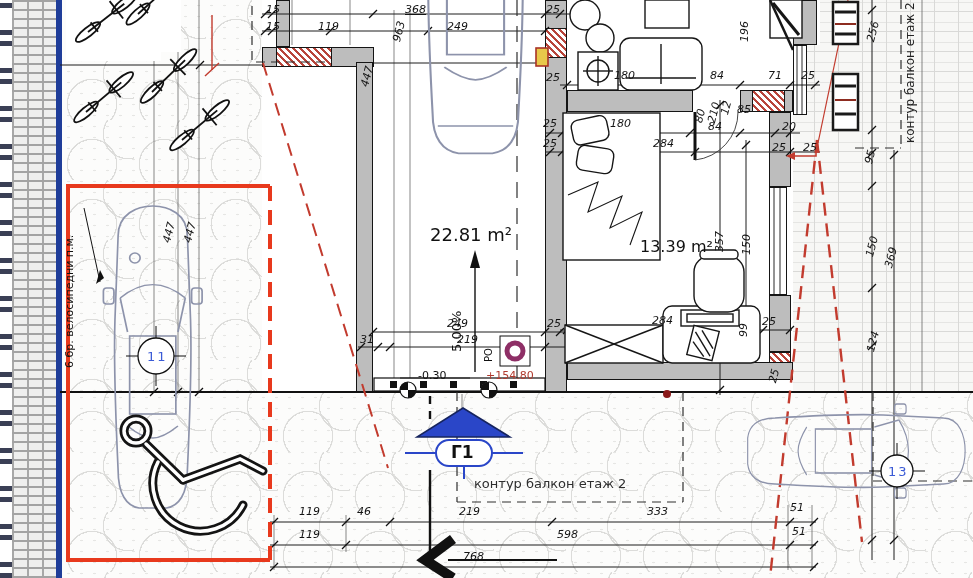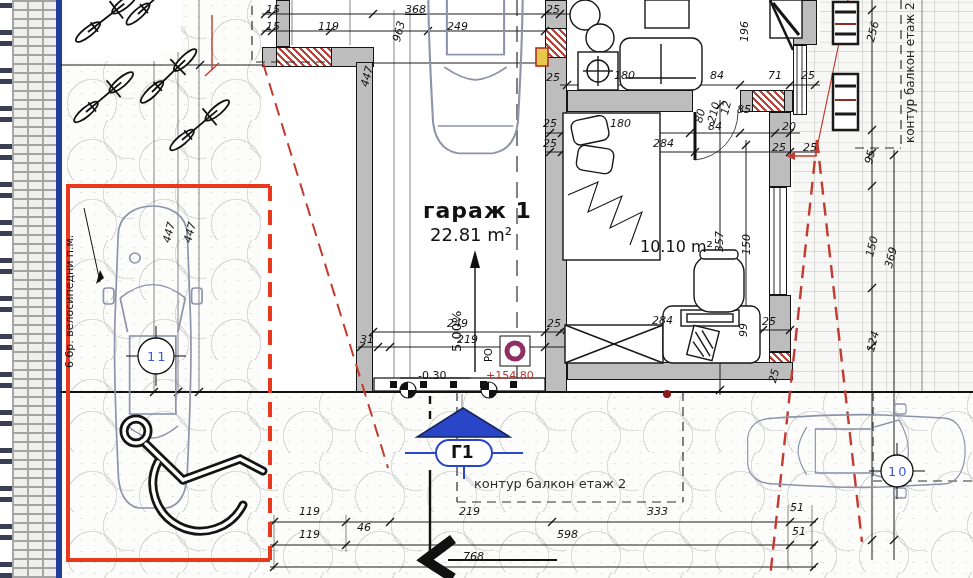--- a/index.html
+++ b/index.html
@@ -431,33 +431,32 @@
       <line x1="835" y1="34" x2="856" y2="34" stroke="#1a1a1a" stroke-width="3"></line>
       <rect x="833" y="74" width="25" height="56" fill="#fff" stroke="#1a1a1a" stroke-width="2.5"></rect>
       <line x1="835" y1="86" x2="856" y2="86" stroke="#1a1a1a" stroke-width="3"></line>
       <line x1="835" y1="100" x2="856" y2="100" stroke="#8d2c20" stroke-width="2"></line>
       <line x1="835" y1="114" x2="856" y2="114" stroke="#1a1a1a" stroke-width="3"></line>
     </g>
 
     <rect x="536" y="48" width="12" height="18" fill="#e8c84a" stroke="#a93226" stroke-width="1.6"></rect>
   </svg>
 
-  <div class="lbl garage-name">гараж 1</div>
   <div class="lbl garage-area">22.81 m²</div>
   <div class="lbl slope">5.00%</div>
-  <div class="lbl kabinet-area">10.10 m²</div>
+  <div class="lbl kabinet-area">13.39 m²</div>
   <div class="lbl g1">Г1</div>
   <div class="lbl lvl1">-0.30</div>
   <div class="lbl lvl2">+154.80</div>
   <div class="lbl drain-lbl">РО</div>
   <div class="lbl contourB">контур балкон етаж 2</div>
   <div class="lbl contourR">контур балкон етаж 2</div>
   <div class="lbl bikes-lbl">6 бр. велосипедни п.м.</div>
   <div class="lbl sp11">11</div>
-  <div class="lbl sp10">10</div>
+  <div class="lbl sp10">13</div>
   <div id="dims">
       <div class="dim" style="left: 266px; top: 3px;">15</div>
       <div class="dim" style="left: 266px; top: 20px;">15</div>
       <div class="dim" style="left: 318px; top: 20px;">119</div>
       <div class="dim" style="left: 390px; top: 40px; transform: rotate(-75deg);">963</div>
       <div class="dim" style="left: 405px; top: 3px; text-decoration: underline;">368</div>
       <div class="dim" style="left: 447px; top: 20px;">249</div>
       <div class="dim" style="left: 546px; top: 3px;">25</div>
       <div class="dim" style="left: 546px; top: 71px;">25</div>
       <div class="dim" style="left: 614px; top: 69px;">180</div>
@@ -489,21 +488,21 @@
       <div class="dim" style="left: 181px; top: 241px; transform: rotate(-75deg);">447</div>
       <div class="dim" style="left: 447px; top: 317px;">249</div>
       <div class="dim" style="left: 360px; top: 333px;">31</div>
       <div class="dim" style="left: 457px; top: 333px;">219</div>
       <div class="dim" style="left: 547px; top: 317px;">25</div>
       <div class="dim" style="left: 652px; top: 314px;">284</div>
       <div class="dim" style="left: 737px; top: 337px; transform: rotate(-90deg);">99</div>
       <div class="dim" style="left: 762px; top: 315px;">25</div>
       <div class="dim" style="left: 766px; top: 381px; transform: rotate(-75deg);">25</div>
       <div class="dim" style="left: 299px; top: 505px;">119</div>
-      <div class="dim" style="left: 357px; top: 505px; margin-top: 16px;">46</div>
+      <div class="dim" style="left: 357px; top: 505px;">46</div>
       <div class="dim" style="left: 459px; top: 505px;">219</div>
       <div class="dim" style="left: 647px; top: 505px; text-align: right;">333</div>
       <div class="dim" style="left: 790px; top: 501px;">51</div>
       <div class="dim" style="left: 299px; top: 528px;">119</div>
       <div class="dim" style="left: 557px; top: 528px;">598</div>
       <div class="dim" style="left: 792px; top: 525px;">51</div>
       <div class="dim" style="left: 463px; top: 550px;">768</div>
     </div>
 
 </div>

